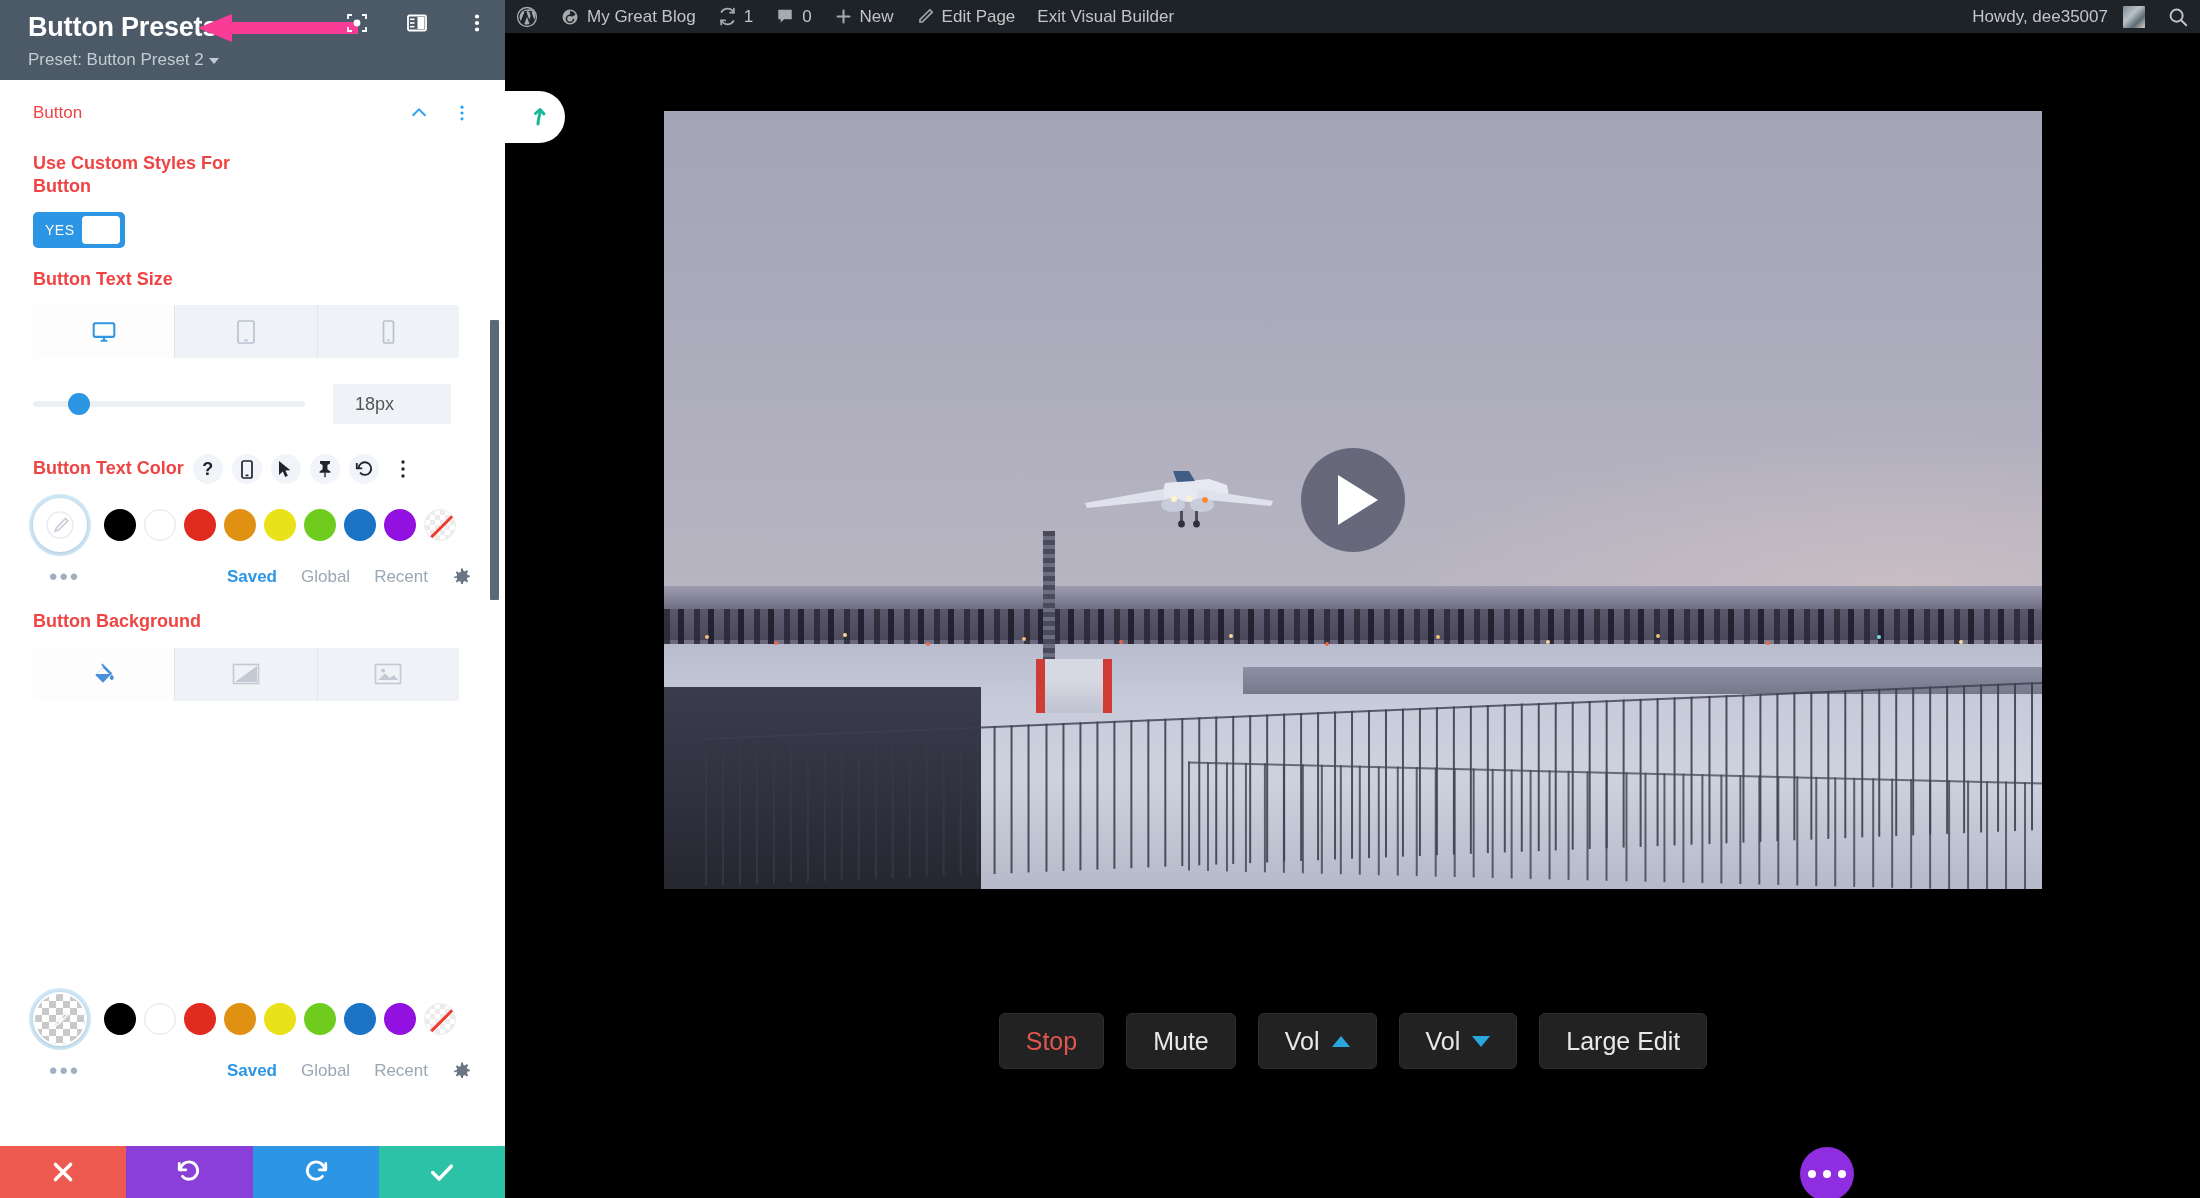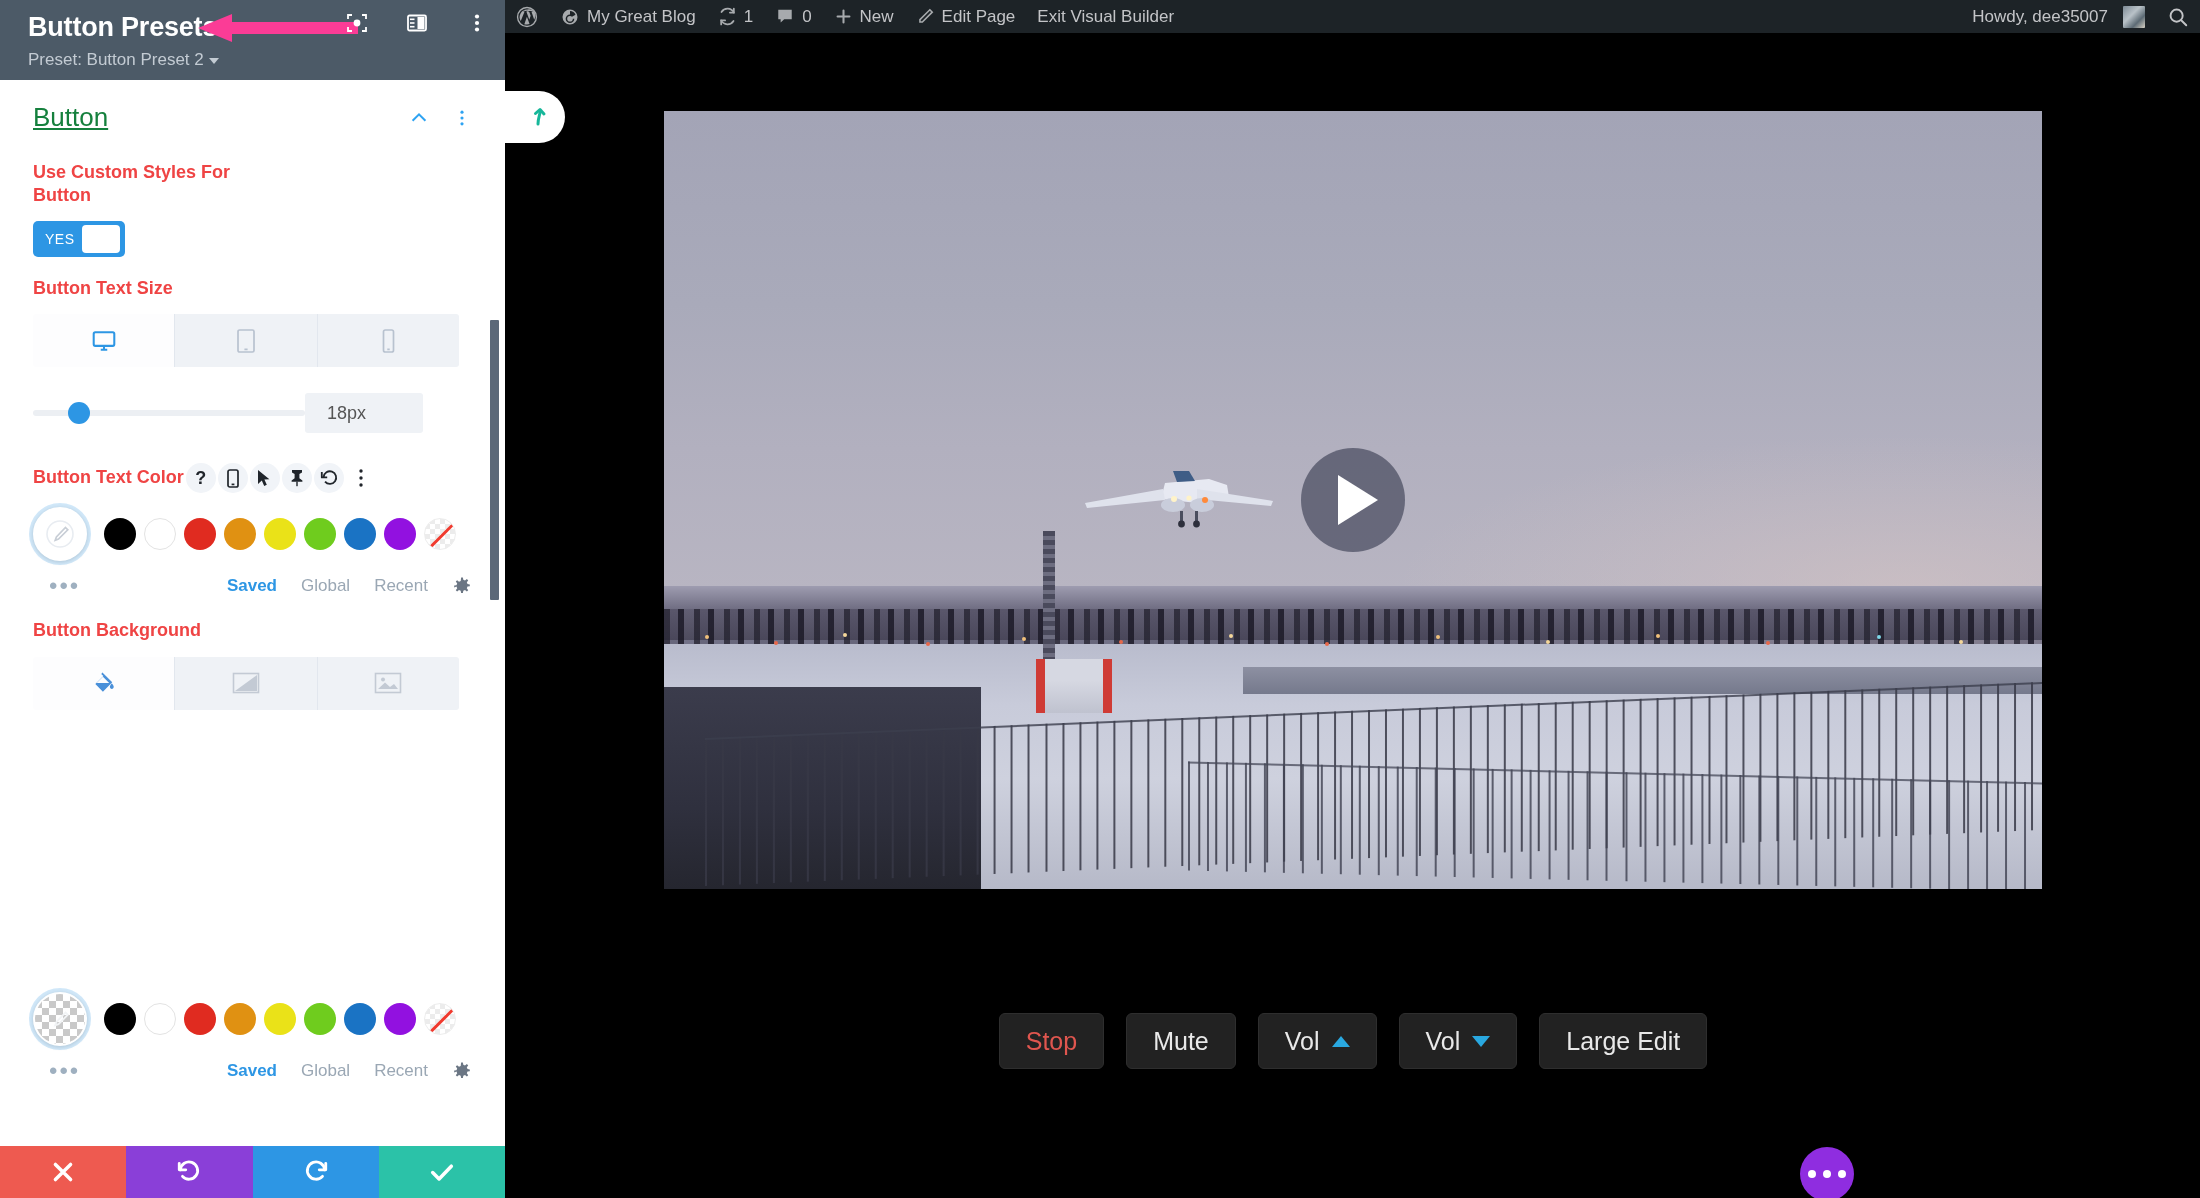--- a/index.html
+++ b/index.html
@@ -73,21 +73,21 @@
   }
   .scrollbar-thumb {
     position: absolute; right: 3px; top: 210px; width: 9px; height: 280px;
     background: #5b6878; border-radius: 1px; cursor: pointer;
   }
 
   .sect-head {
     display: flex; align-items: center; justify-content: space-between;
     padding: 22px 0 8px 0;
   }
-  .sect-title { color: #15803d; font-size: 26px; font-weight: normal; text-decoration: underline; }
+  .sect-title { color: #ef4444; font-size: 17px; font-weight: normal; }
   .sect-head-icons { display: flex; align-items: center; gap: 22px; }
 
   .field-label {
     color: #ef4444; font-size: 18px; font-weight: bold;
     line-height: 1.3; margin-top: 20px; max-width: 230px;
   }
 
   .toggle {
     margin-top: 13px;
     width: 92px; height: 36px; border-radius: 5px;
@@ -109,39 +109,39 @@
   }
   .devtab {
     flex: 1; background: #eff2f6; display: flex;
     align-items: center; justify-content: center; cursor: pointer;
     border-right: 1px solid #e2e7ee;
   }
   .devtab:last-child { border-right: none; }
   .devtab.active { background: #fdfdfe; }
 
   .slider-row {
-    display: flex; align-items: center; margin-top: 26px;
+    display: flex; align-items: center; gap: 28px; margin-top: 26px;
   }
   .slider-track {
     position: relative; width: 272px; height: 6px;
     background: #eceff3; border-radius: 3px; cursor: pointer;
   }
   .slider-knob {
     position: absolute; left: 35px; top: -8px;
     width: 22px; height: 22px; border-radius: 50%;
     background: #2d96e4; cursor: pointer;
   }
   .num-field {
     width: 118px; height: 40px; background: #eff2f6;
     border-radius: 3px; display: flex; align-items: center;
     padding-left: 22px; color: #555; font-size: 18px; cursor: text;
   }
 
   .color-label-row {
-    display: flex; align-items: center; gap: 2px; margin-top: 30px; text-align: right;
+    display: flex; align-items: center; gap: 9px; margin-top: 30px; text-align: right;
   }
   .color-label-row .field-label { margin-top: 0; max-width: none; }
   .mini-icon {
     width: 30px; height: 30px; border-radius: 50%;
     background: #f1f4f8; display: flex; align-items: center;
     justify-content: center; cursor: pointer;
   }
   .mini-icon.nobg { background: transparent; }
 
   .swatch-row {

